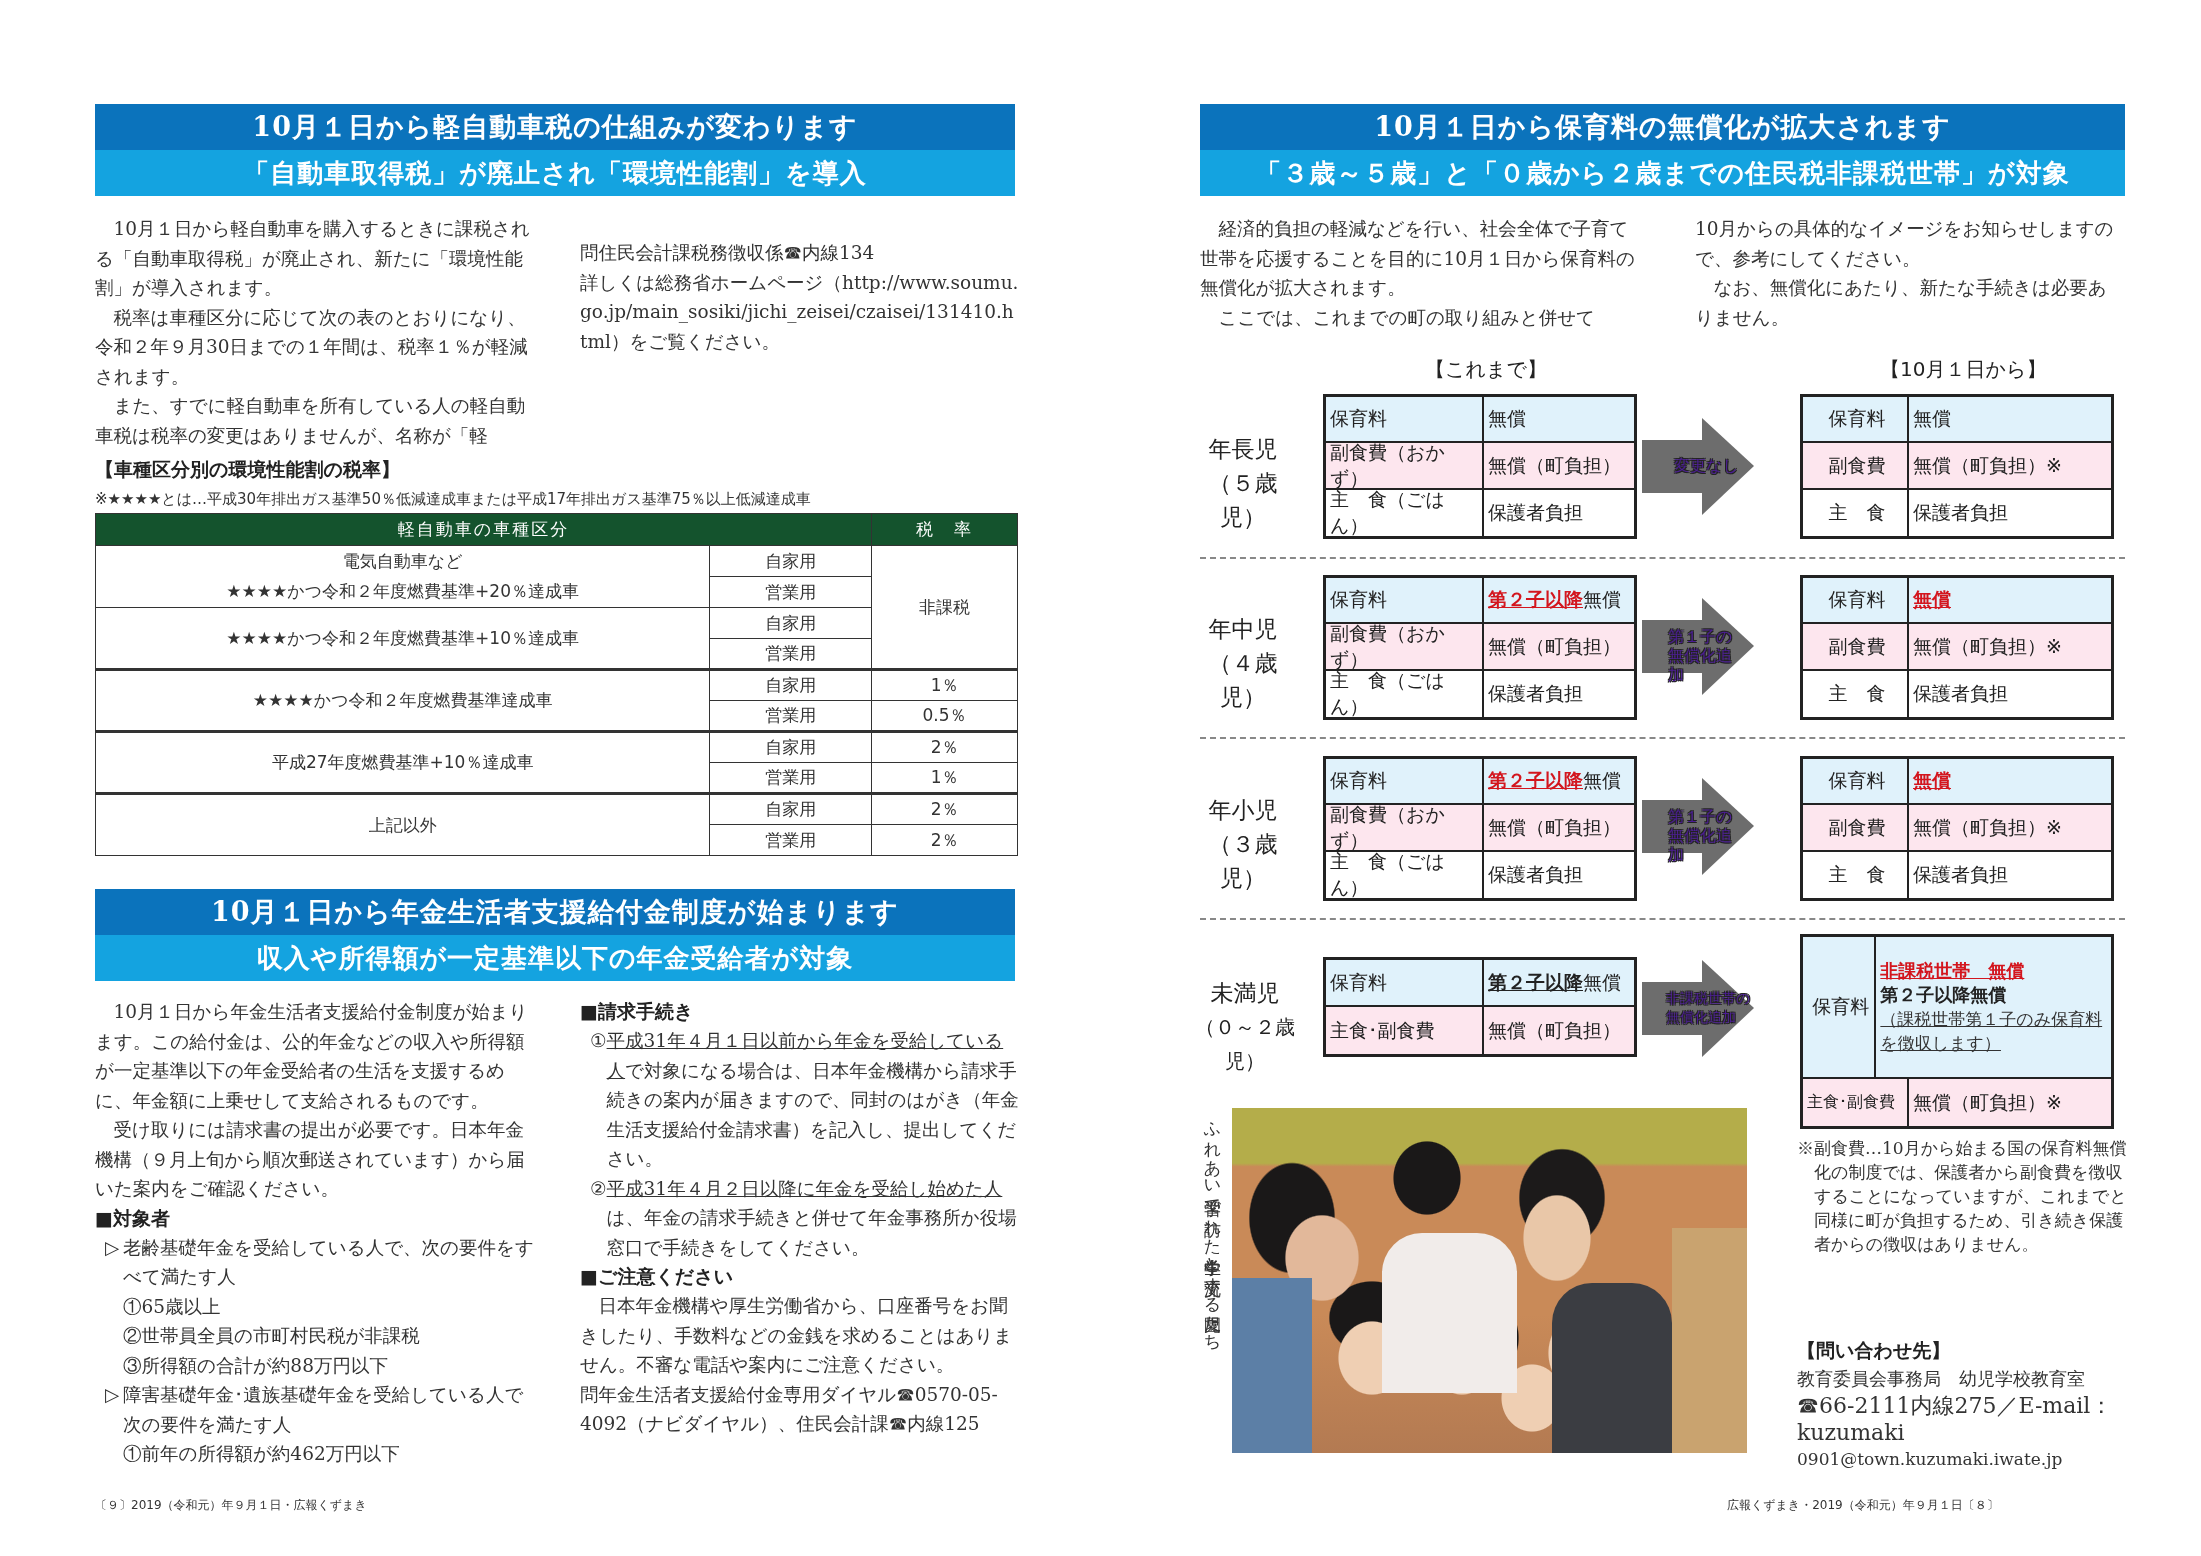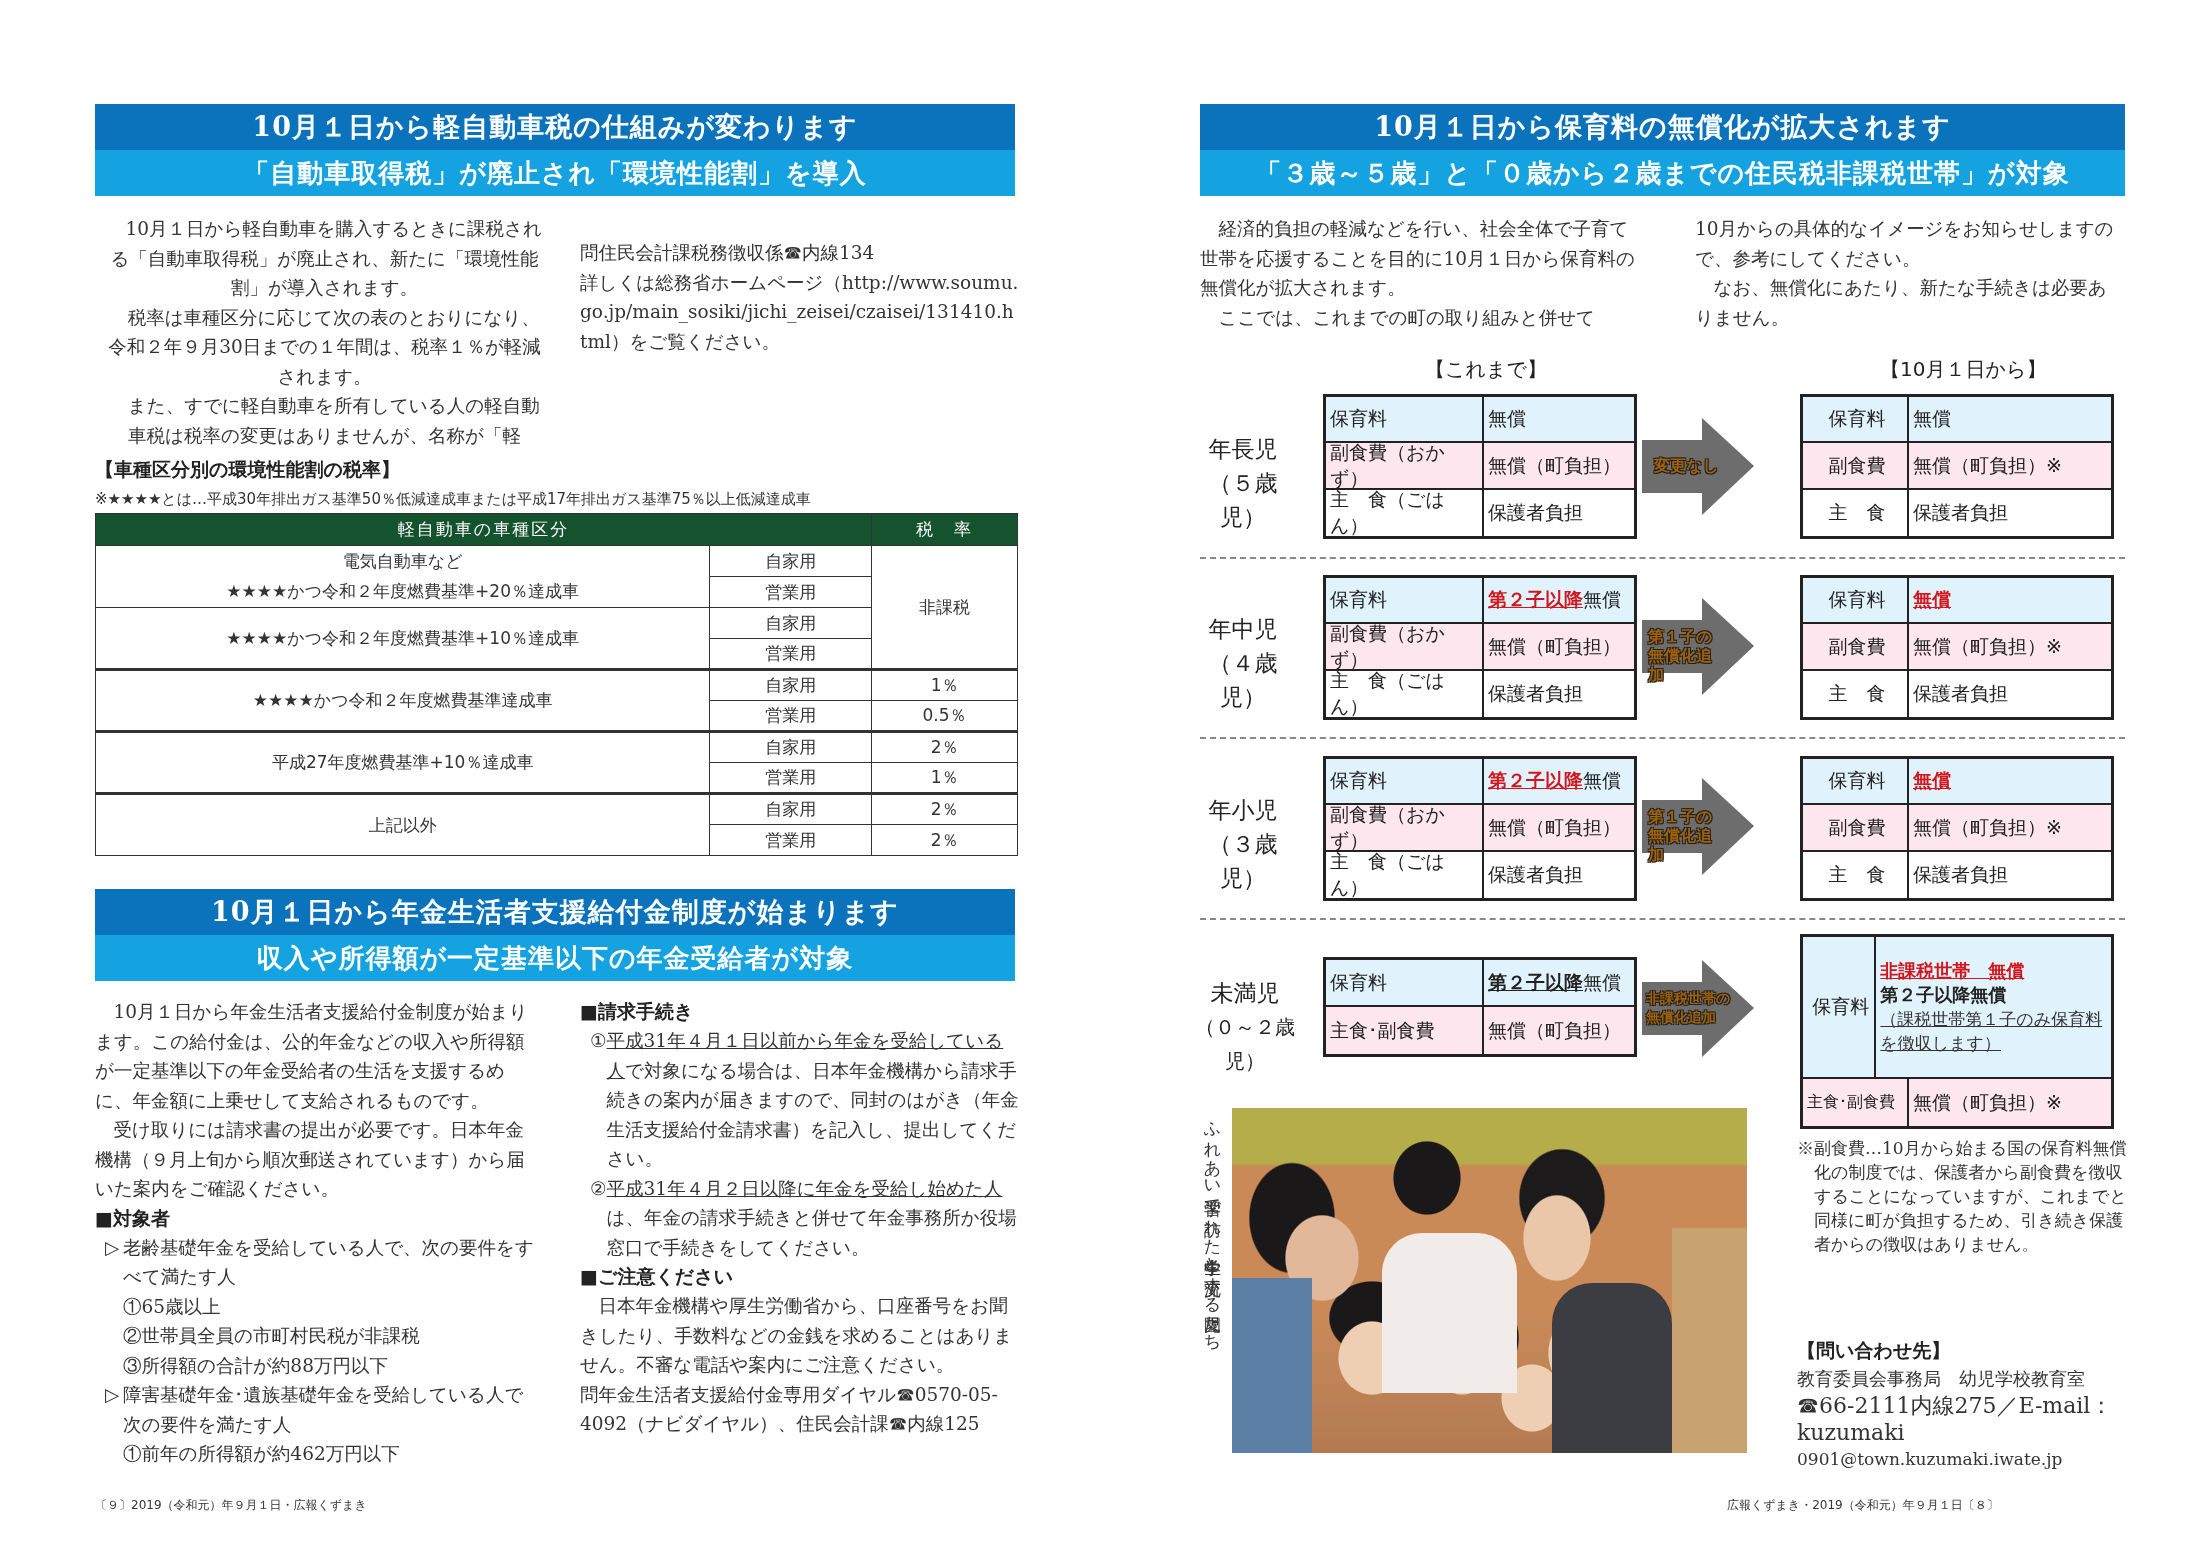--- a/index.html
+++ b/index.html
@@ -25,21 +25,21 @@
 .fee-row .c2{padding-left:4px;display:flex;align-items:center;}
 .blue{background:#e0f2fb;}
 .pink{background:#fde6ee;}
 .white{background:#fff;}
 .red{color:#d3161e;font-weight:bold;text-decoration:underline;}
 .ul{text-decoration:underline;}
 .bold{font-weight:bold;}
 .arrow{position:absolute;}
 .arrow .shaft{position:absolute;background:#6d6d6d;}
 .arrow .head{position:absolute;width:0;height:0;border-top-style:solid;border-bottom-style:solid;border-left-style:solid;border-top-color:transparent;border-bottom-color:transparent;border-left-color:#6d6d6d;}
-.arrow .lbl{position:absolute;color:#a16207;font-family:"DejaVu Sans",sans-serif;font-weight:bold;font-size:16px;line-height:19px;text-shadow:1px 1px 0 #222,-1px -1px 0 #222,1px -1px 0 #222,-1px 1px 0 #222;}
+.arrow .lbl{position:absolute;color:#4c1d95;font-family:"DejaVu Sans",sans-serif;font-weight:normal;font-size:16px;line-height:19px;text-shadow:1px 1px 0 #222,-1px -1px 0 #222,1px -1px 0 #222,-1px 1px 0 #222;margin-left:20px;}
 .dash{position:absolute;left:1200px;width:925px;border-top:2px dashed #888;}
 .col-hdr{position:absolute;font-family:"DejaVu Sans",sans-serif;font-size:20px;color:#222;}
 .footer{position:absolute;font-family:"DejaVu Sans",sans-serif;font-size:12px;color:#333;top:1497px;}
 .photo{position:absolute;left:1232px;top:1108px;width:515px;height:345px;overflow:hidden;
 background:
 radial-gradient(ellipse 55px 70px at 325px 130px,#e9c7a8 60%,transparent 62%),
 radial-gradient(ellipse 60px 70px at 90px 150px,#e2b89a 60%,transparent 62%),
 radial-gradient(ellipse 55px 65px at 350px 245px,#efcfb3 60%,transparent 62%),
 radial-gradient(ellipse 55px 60px at 140px 250px,#efcfb3 60%,transparent 62%),
 radial-gradient(ellipse 50px 55px at 300px 290px,#efcfb3 60%,transparent 62%),
@@ -59,21 +59,21 @@
 </head>
 <body>
 
 <div>
 
   <div class="abs" style="left:95px;top:104px;width:920px;">
     <div class="hdr1">10月１日から軽自動車税の仕組みが変わります</div>
     <div class="hdr2">「自動車取得税」が廃止され「環境性能割」を導入</div>
   </div>
 
-  <div class="abs body-text" style="left:102px;top:214px;width:445px;text-align:center;">
+  <div class="abs body-text" style="left:95px;top:214px;width:445px;">
     <p class="indent">10月１日から軽自動車を購入するときに課税される「自動車取得税」が廃止され、新たに「環境性能割」が導入されます。</p>
     <p class="indent">税率は車種区分に応じて次の表のとおりになり、令和２年９月30日までの１年間は、税率１％が軽減されます。</p>
     <p class="indent">また、すでに軽自動車を所有している人の軽自動車税は税率の変更はありませんが、名称が「軽</p>
   </div>
 
   <div class="abs body-text" style="left:580px;top:214px;width:440px;">
     <p style="margin-top:24px;">問住民会計課税務徴収係☎内線134</p>
     <p style="word-break:break-all;">詳しくは総務省ホームページ（http://www.soumu.go.jp/main_sosiki/jichi_zeisei/czaisei/131410.html）をご覧ください。</p>
   </div>
 

